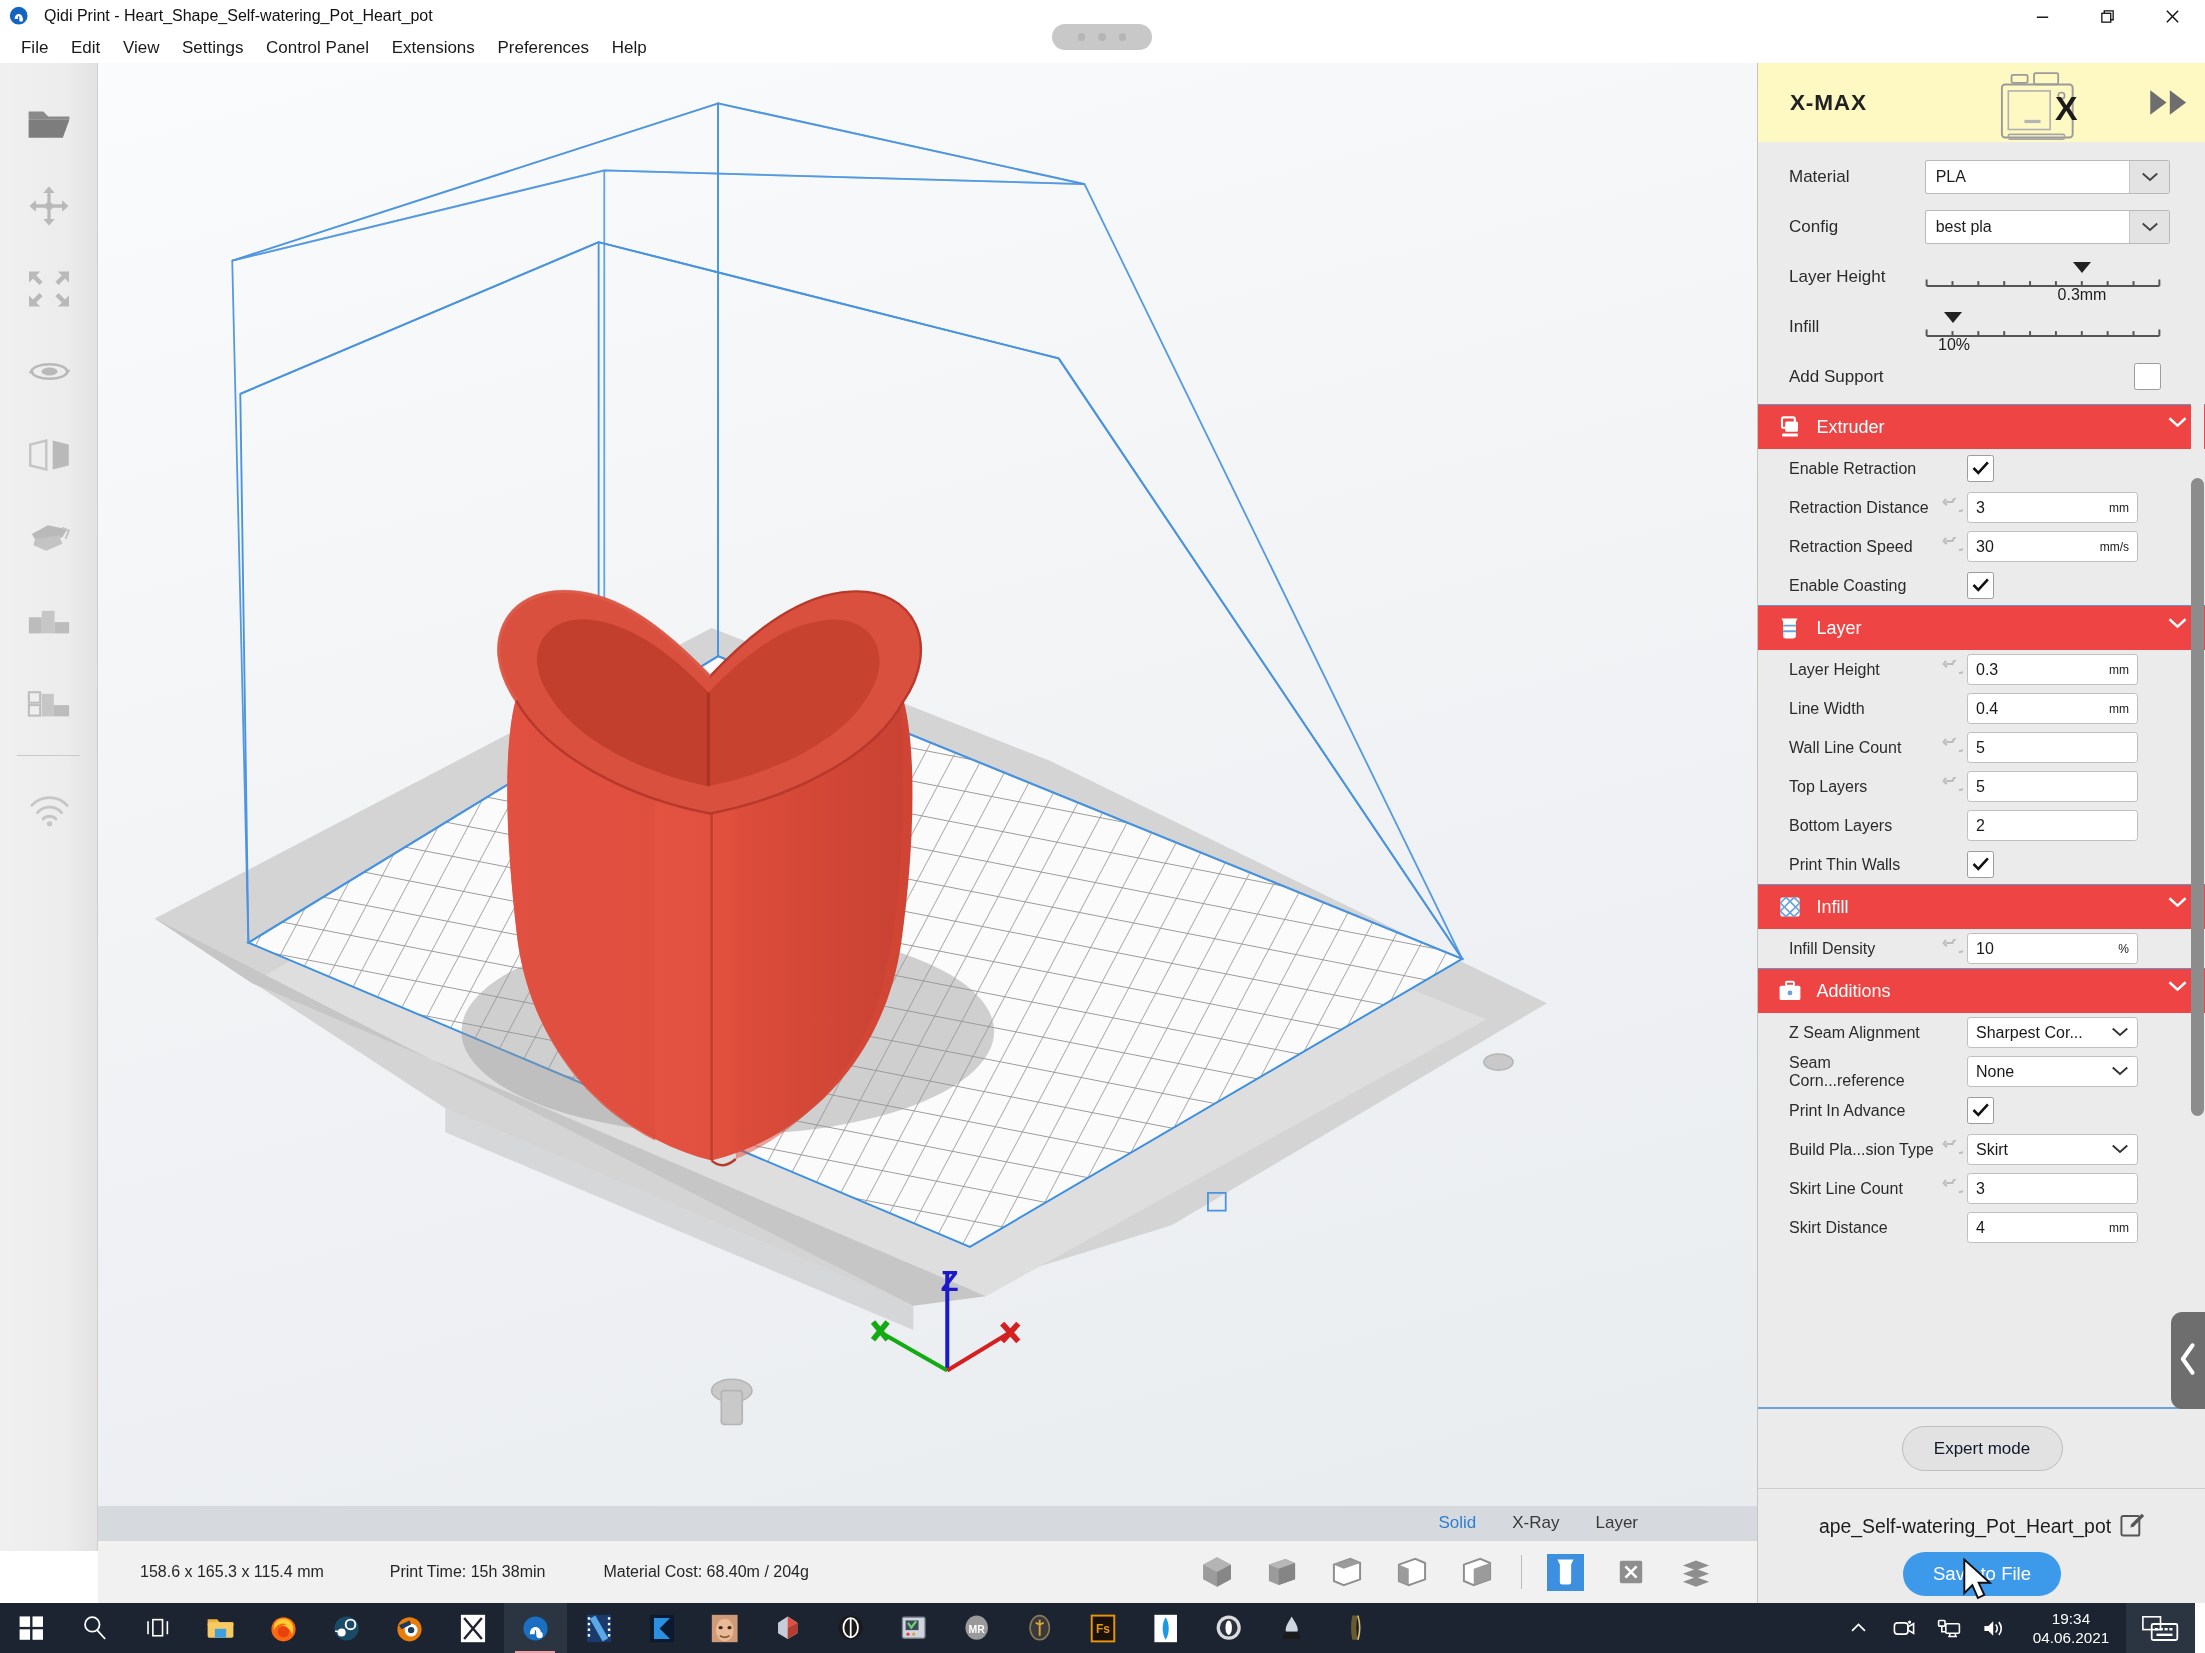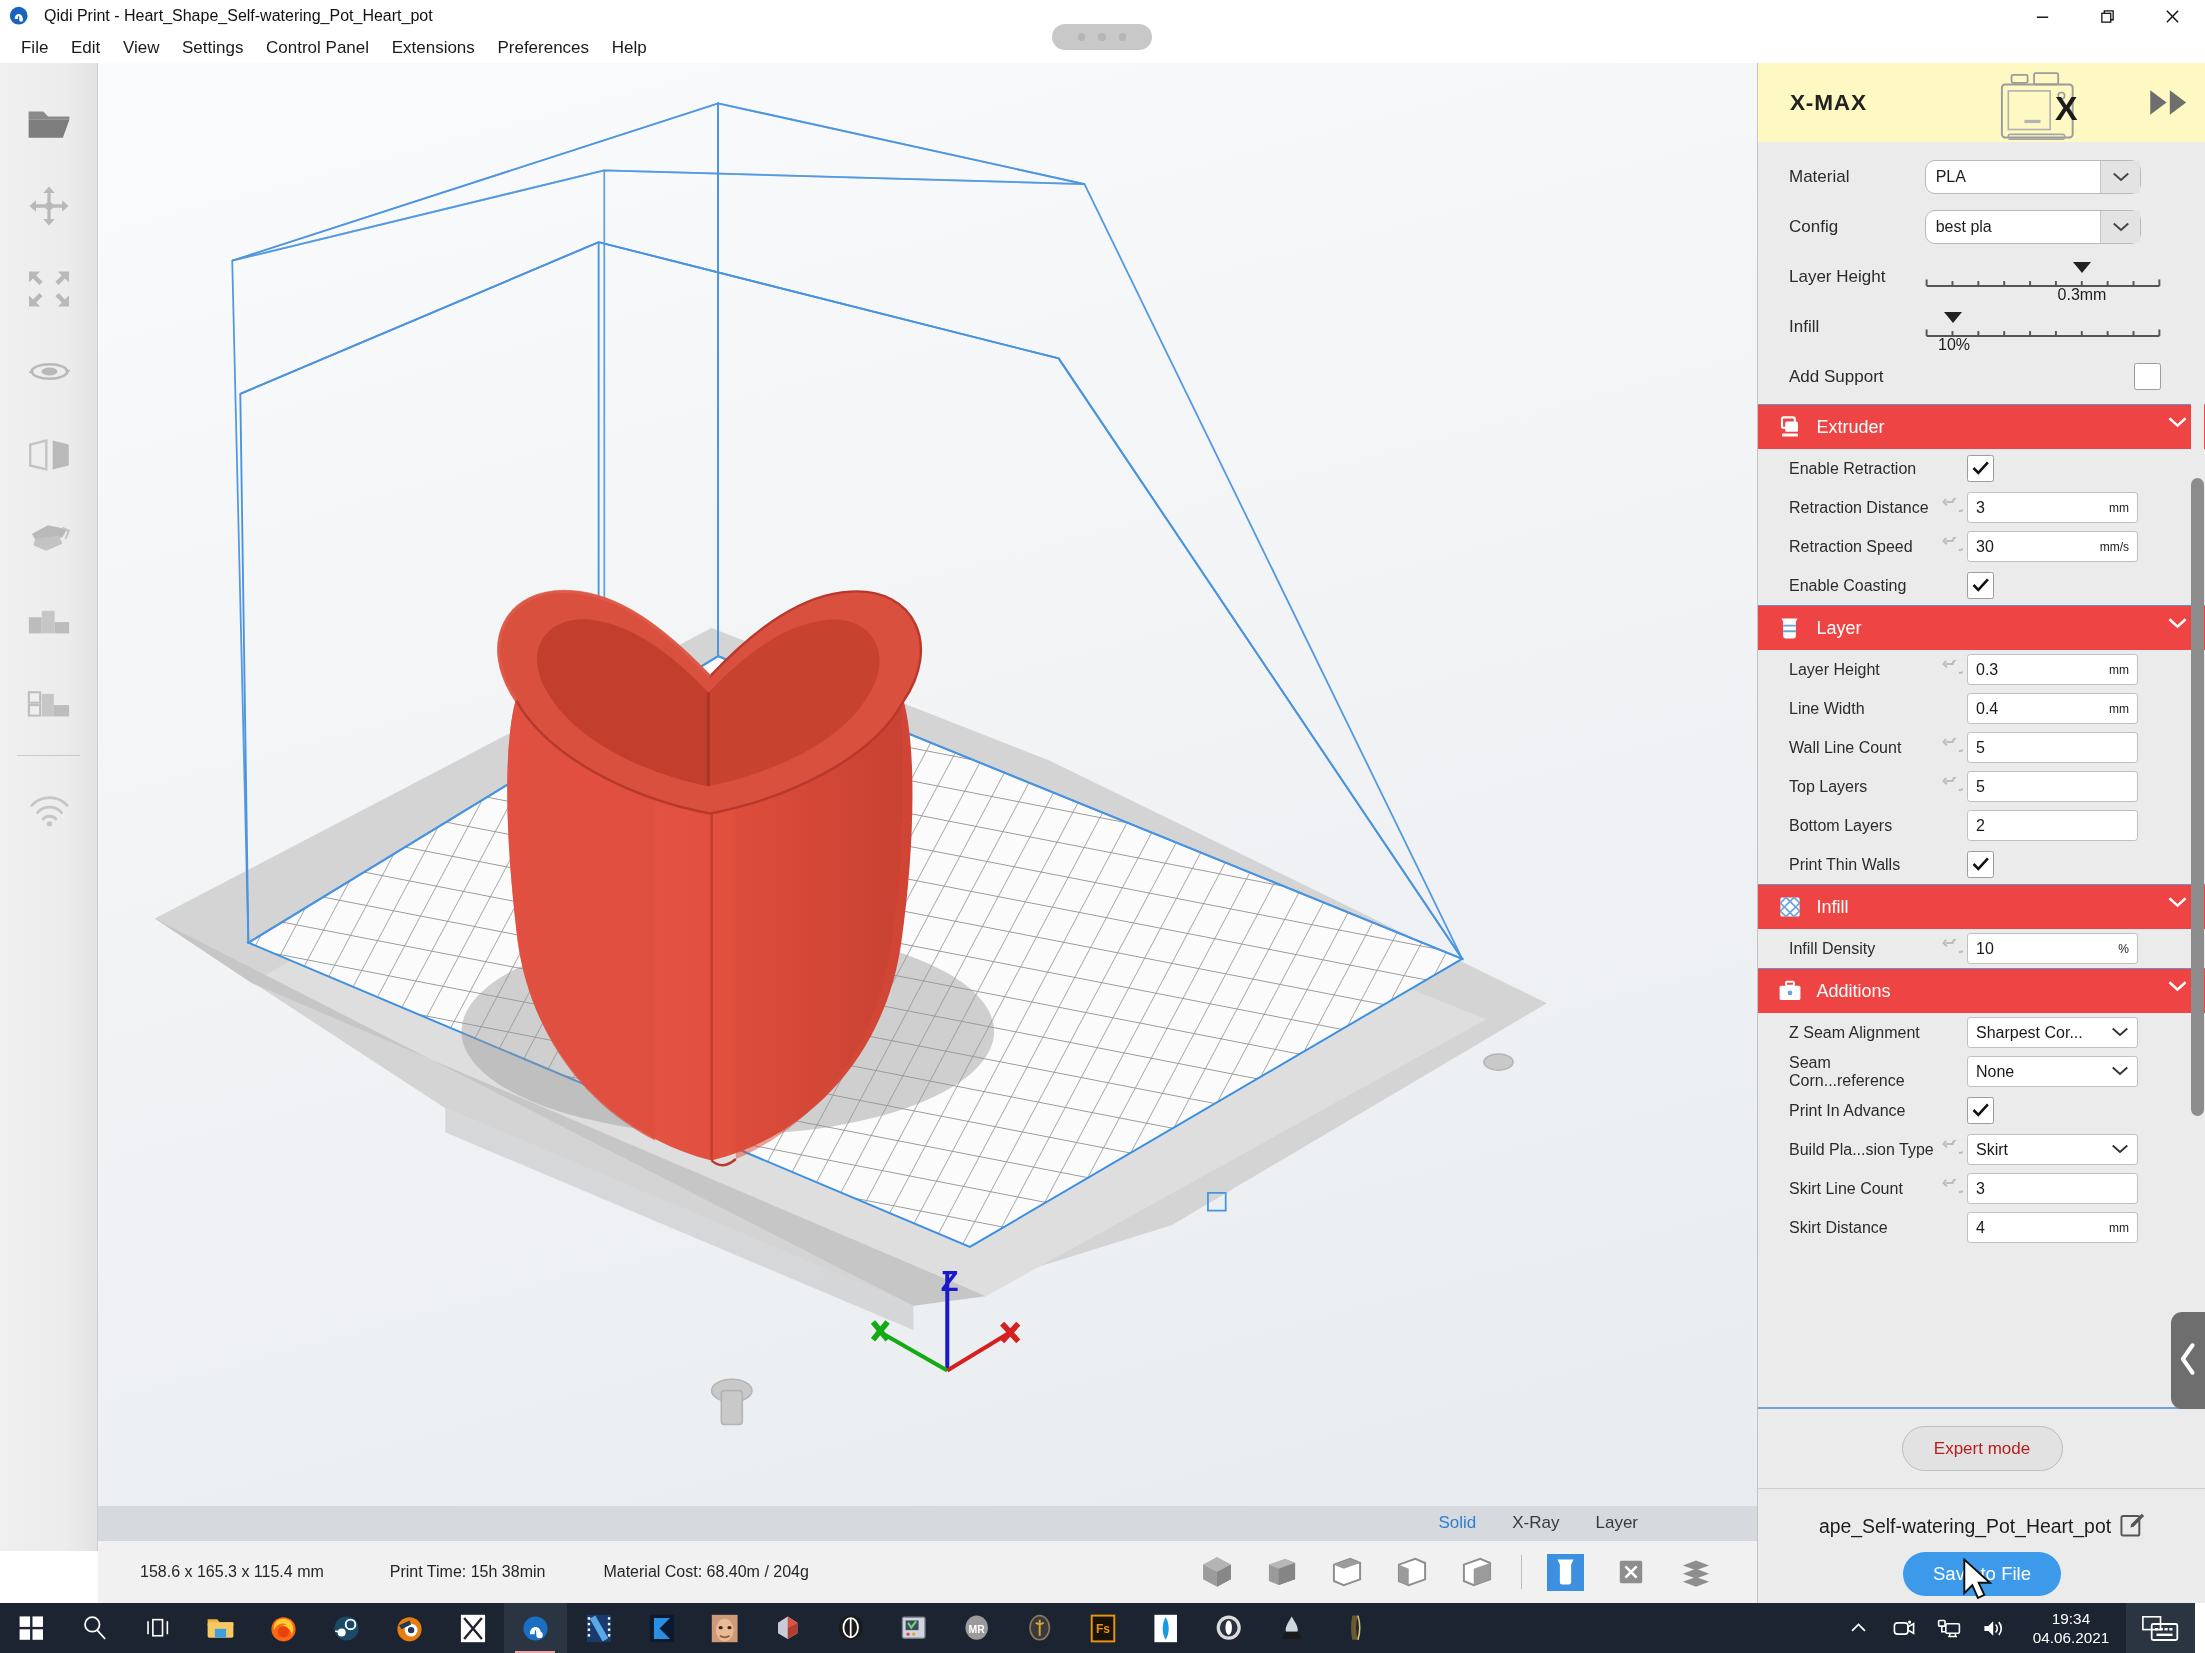--- a/index.html
+++ b/index.html
@@ -112,22 +112,22 @@
   }
   .rp-title { font-size: 22.6px; font-weight: bold; color: #222; margin-left: 32px; letter-spacing: 0.8px; }
   .rp-printer { position: absolute; left: 234px; top: 6.5px; }
   .rp-fwd { position: absolute; right: 14.5px; top: 24px; }
 
   
   .quick { padding: 9.7px 0 4.8px 0; background: #ebebeb; }
   .qrow { display: flex; align-items: center; height: 50px; padding-left: 31px; }
   .qlabel { font-size: 17px; color: #2b2b2b; width: 136px; flex: 0 0 136px; }
   .combo {
-    position: relative; width: 216px; height: 34px; background: #ffffff;
-    border: 0.8px solid #b9b9b9; border-radius: 10px; display: flex; align-items: center;
+    position: relative; width: 245px; height: 34px; background: #ffffff;
+    border: 0.8px solid #b9b9b9; border-radius: 2px; display: flex; align-items: center;
   }
   .combo .val { font-size: 16px; color: #1d1d1d; margin-left: 9.7px; }
   .combo .arrowbox {
     position: absolute; right: 0; top: 0; width: 40px; height: 32px;
     background: #e3e3e3; border-left: 0.8px solid #c6c6c6;
     display: flex; align-items: center; justify-content: center;
   }
   .sliderwrap { position: relative; width: 236px; height: 45px; }
   .ticks { position: absolute; left: 0; top: 22.6px; width: 236px; height: 13px; }
   .marker { position: absolute; top: 8px; width: 0; height: 0;
@@ -173,21 +173,21 @@
 
   
   .expertbar {
     position: absolute; left: 0; top: 1344px; width: 448px; height: 81px;
     background: #ebebeb; display: flex; align-items: center; justify-content: center;
     border-top: 2.4px solid #6ba2dd;
   }
   .expert-btn {
     width: 161px; height: 45px; border-radius: 22.6px; background: #e2e2e2;
     border: 0.8px solid #bdbdbd; display: flex; align-items: center; justify-content: center;
-    font-size: 17px; color: #b91c1c;
+    font-size: 17px; color: #0f172a;
   }
   .savebar {
     position: absolute; left: 0; top: 1425px; width: 448px; height: 115px;
     background: #ebebeb; border-top: 0.8px solid #cdcdcd;
   }
   .fname-row {
     display: flex; align-items: center; justify-content: center; margin-top: 22.6px; gap: 8px;
   }
   .fname { font-size: 19.4px; color: #1c1c1c; white-space: nowrap; }
   .save-btn {

